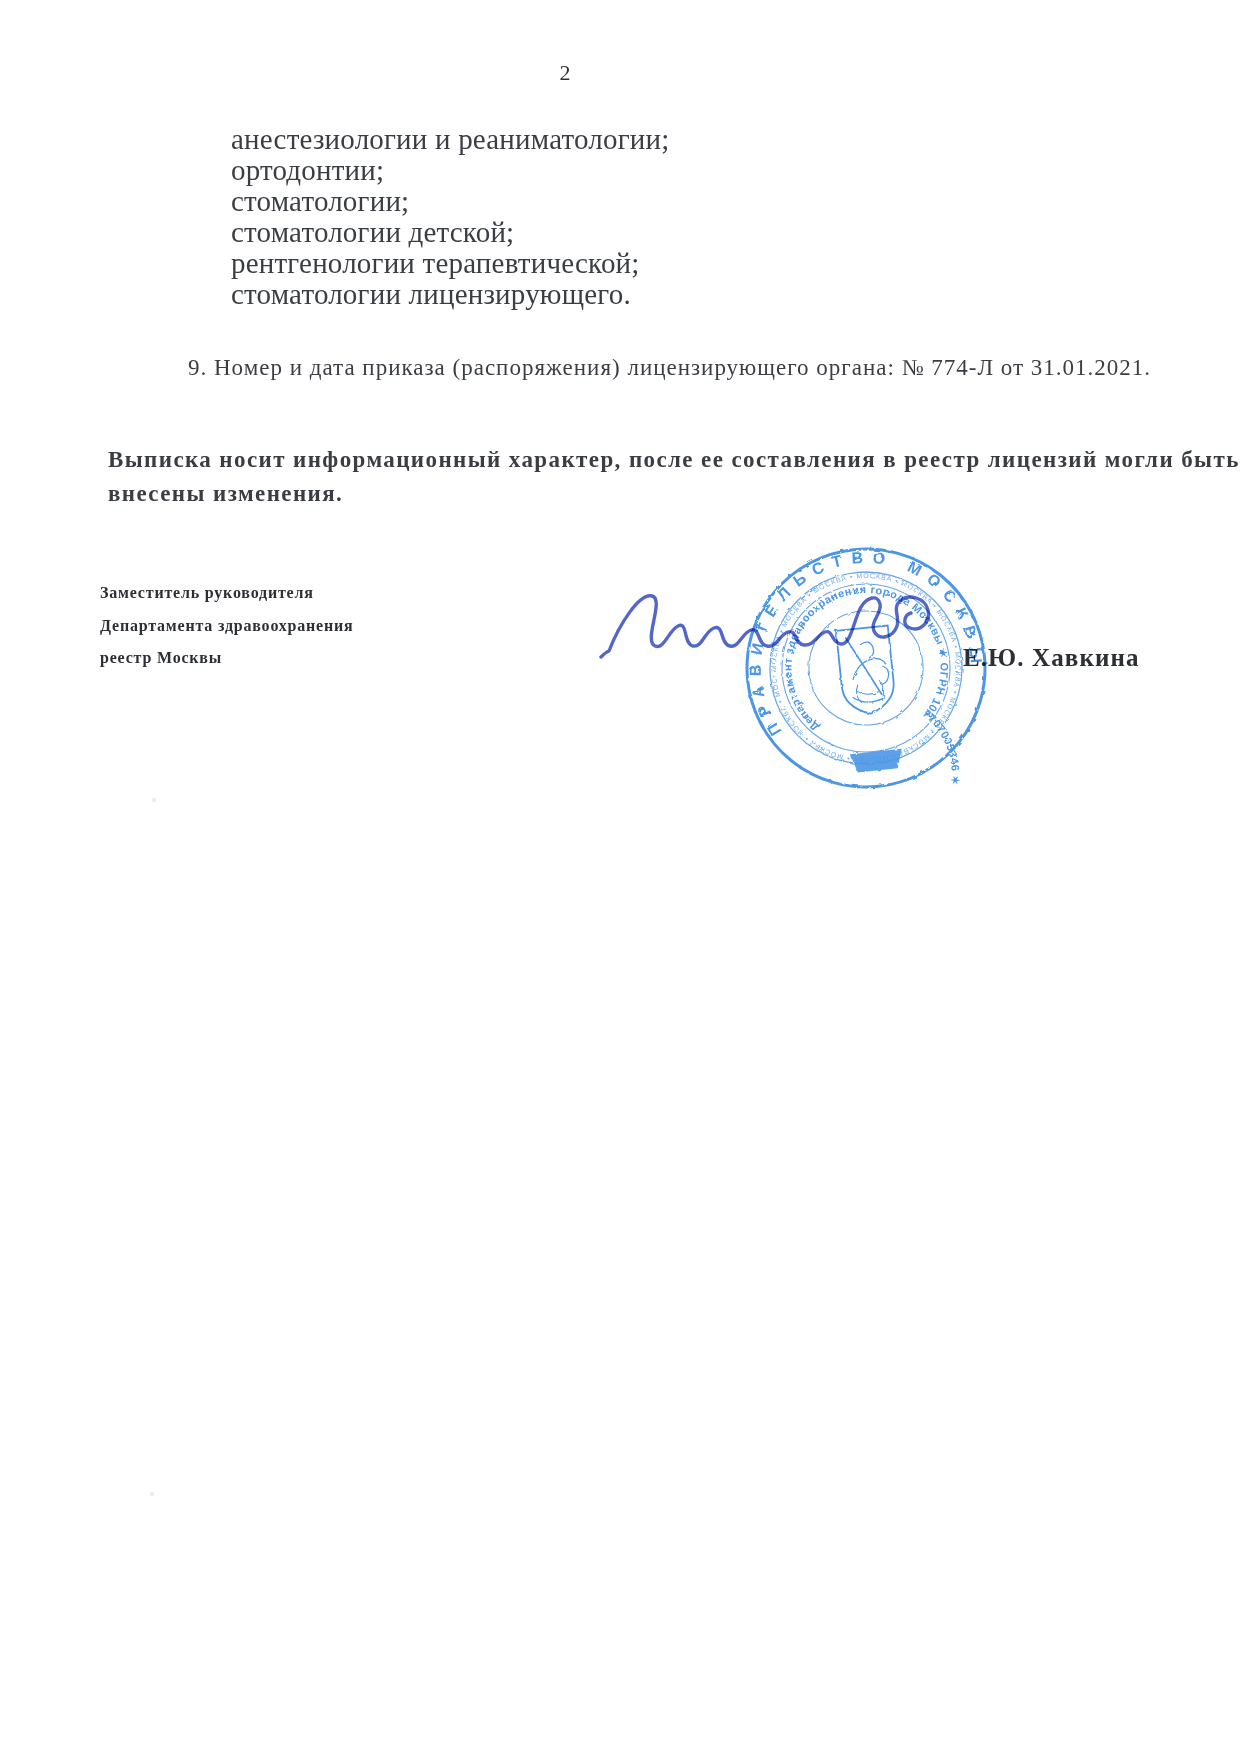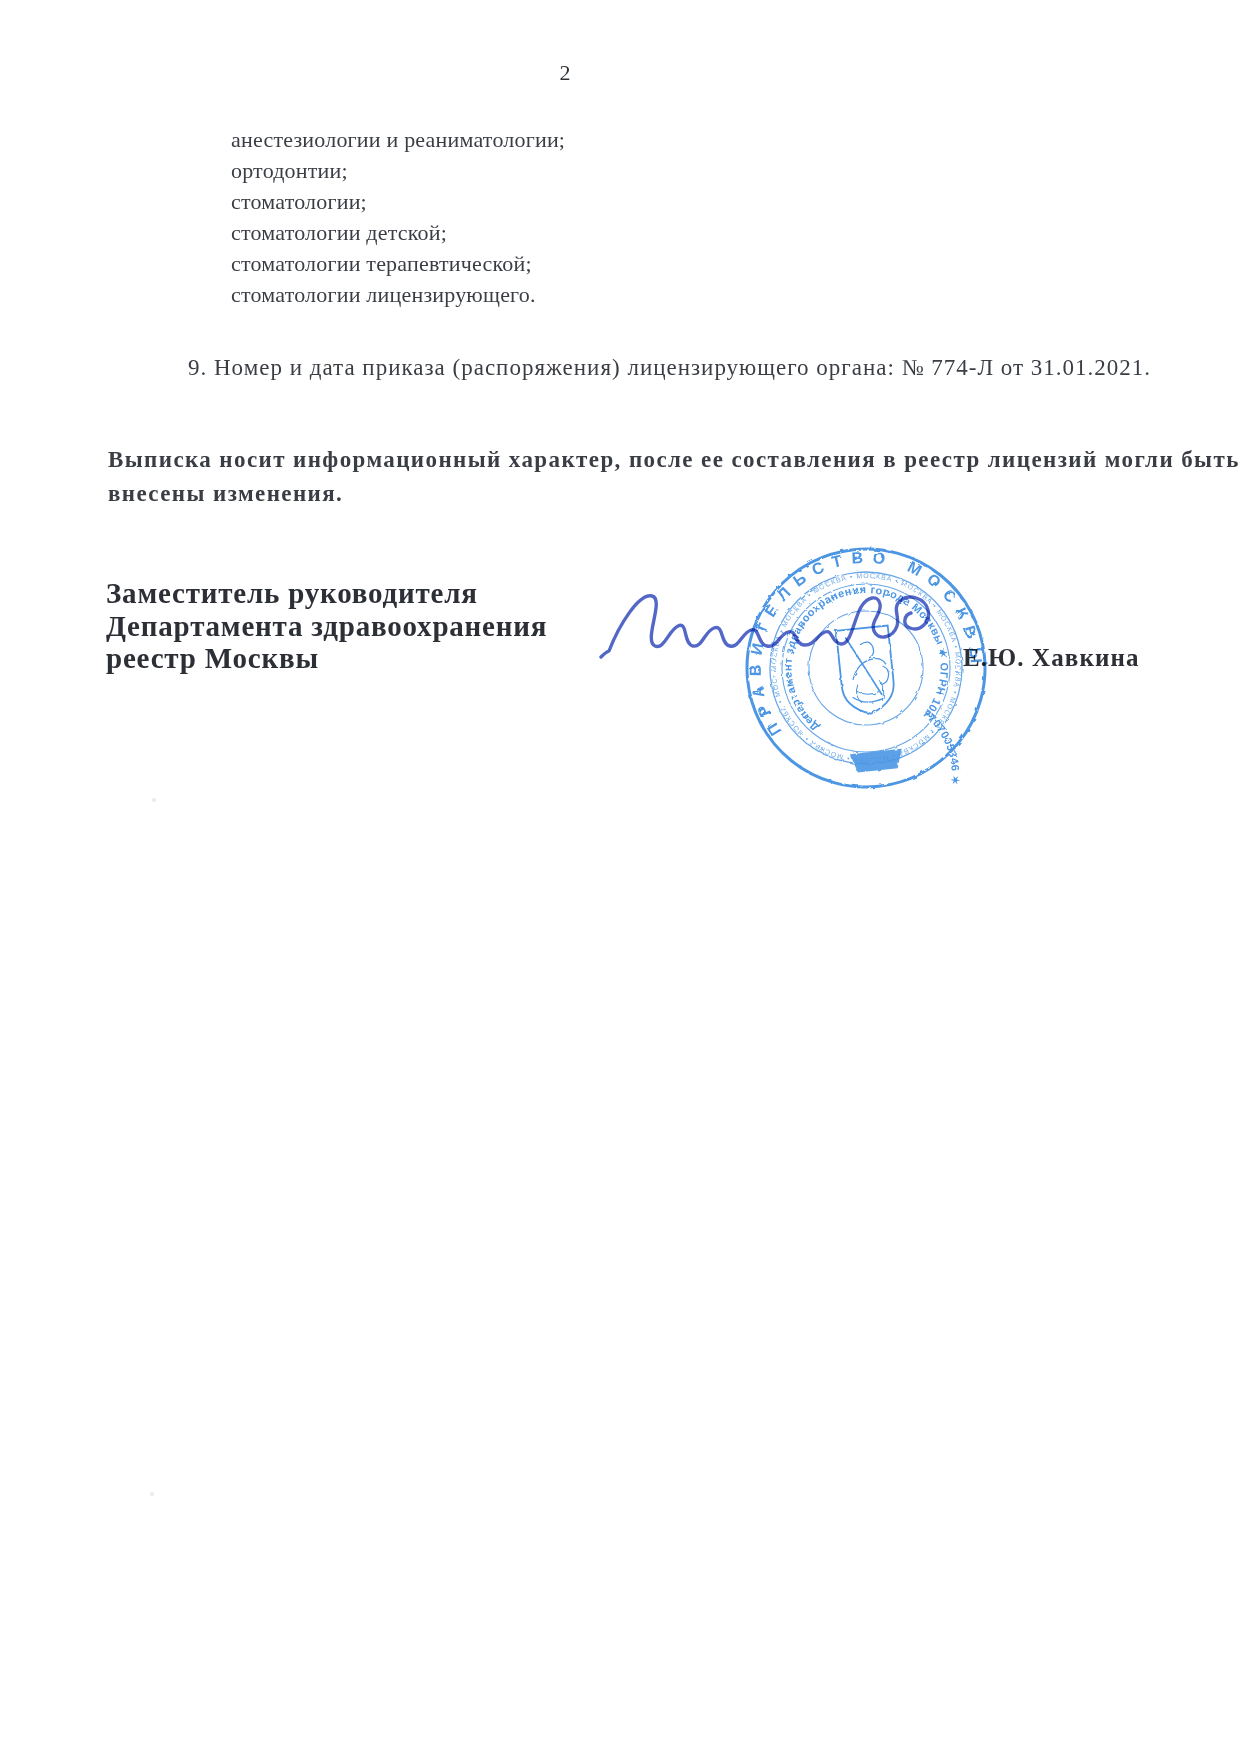--- a/index.html
+++ b/index.html
@@ -7,31 +7,31 @@
     position:relative;width:1240px;height:1753px;background:#ffffff;overflow:hidden;
     font-family:"Liberation Serif","DejaVu Serif",serif;
     color:var(--text-color,#3a3e44);
   }
   .abs{position:absolute;}
   .page-num{
     left:500px;top:58px;width:130px;text-align:center;
     font-size:22px;line-height:30px;color:#2f3338;
   }
   .spec-list{
-    left:231px;top:124px;font-size:22px;line-height:31px;letter-spacing:.2px;
+    left:231px;top:124px;font-size:29px;line-height:31px;letter-spacing:.2px;
   }
   .order-line{
     left:188px;top:352px;font-size:23px;line-height:31px;letter-spacing:1px;white-space:nowrap;
   }
   .note{
     left:108px;top:443px;font-size:23px;line-height:34px;letter-spacing:1.4px;white-space:nowrap;font-weight:bold;
   }
   .sig-title{
-    left:100px;top:577px;font-size:29px;line-height:32.5px;font-weight:bold;
-    letter-spacing:.8px;color:var(--bold-color,#2c2f35);white-space:nowrap;margin-left:6px;
+    left:100px;top:577px;font-size:16px;line-height:32.5px;font-weight:bold;
+    letter-spacing:.8px;color:var(--bold-color,#2c2f35);white-space:nowrap;
   }
   .sig-name{
     left:963px;top:642px;font-size:25px;line-height:32px;font-weight:bold;
     letter-spacing:1.1px;color:var(--bold-color,#2c2f35);white-space:nowrap;z-index:1;
   }
   .stamp{
     left:736px;top:538px;width:260px;height:260px;z-index:2;
     mix-blend-mode:multiply;color:var(--stamp-blue,#3c8de2);opacity:.92;
   }
   .autograph{
@@ -45,21 +45,21 @@
 
 <div class="page">
 
   <div class="abs page-num">2</div>
 
   <div class="abs spec-list">
     <div>анестезиологии и реаниматологии;</div>
     <div>ортодонтии;</div>
     <div>стоматологии;</div>
     <div>стоматологии детской;</div>
-    <div>стоматологии терапевтической;</div>
+    <div>рентгенологии терапевтической;</div>
     <div>стоматологии лицензирующего.</div>
   </div>
 
   <div class="abs order-line">9. Номер и дата приказа (распоряжения) лицензирующего органа: № 774-Л от 31.01.2021.</div>
 
   <div class="abs note">
     <div>Выписка носит информационный характер, после ее составления в реестр лицензий могли быть</div>
     <div>внесены изменения.</div>
   </div>
 

